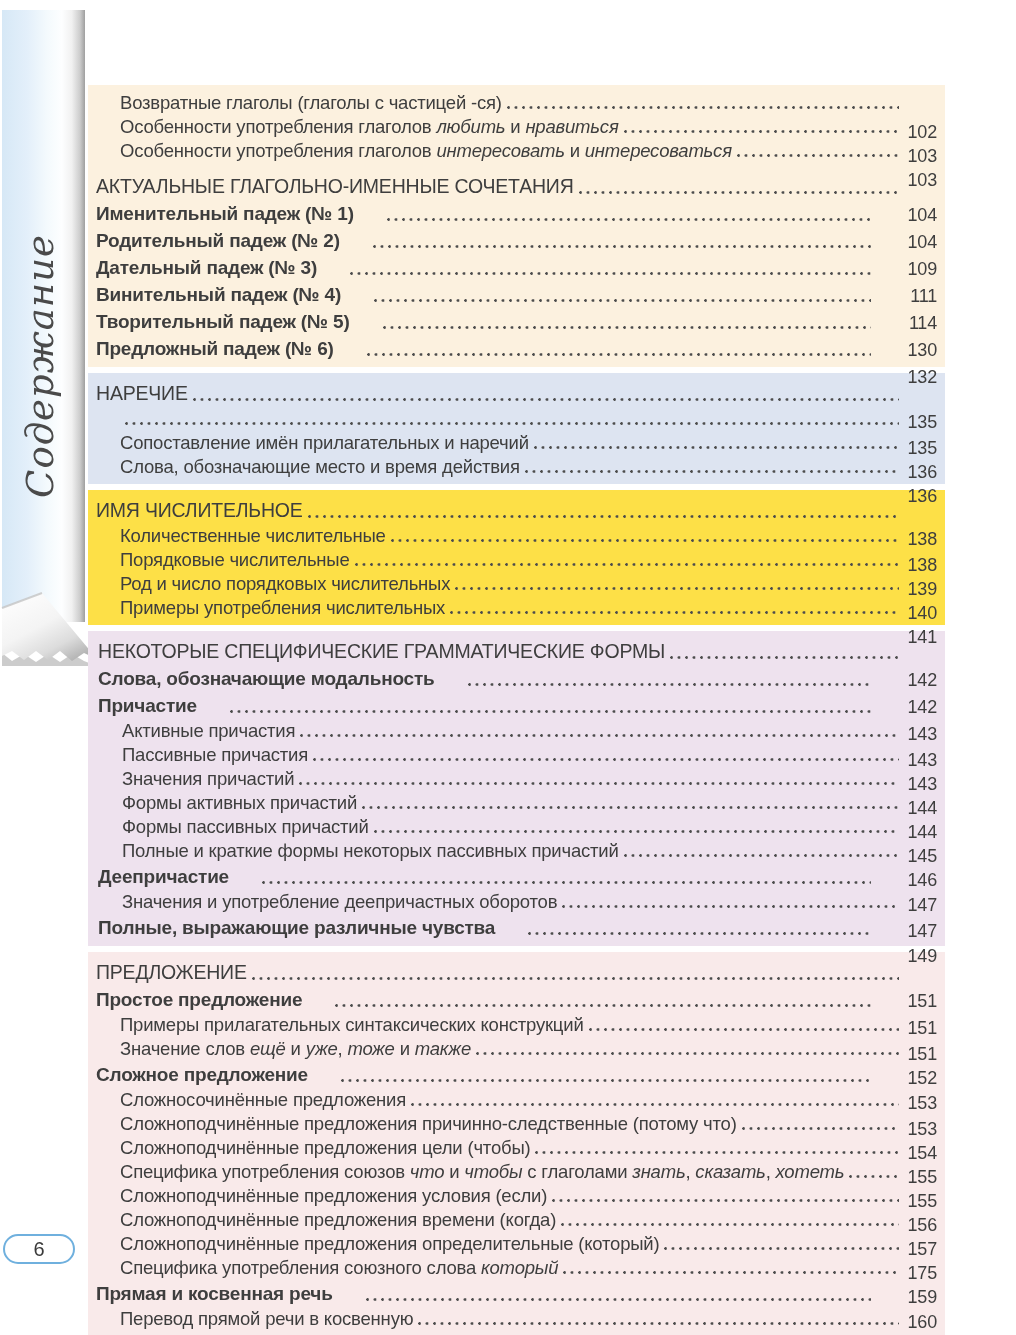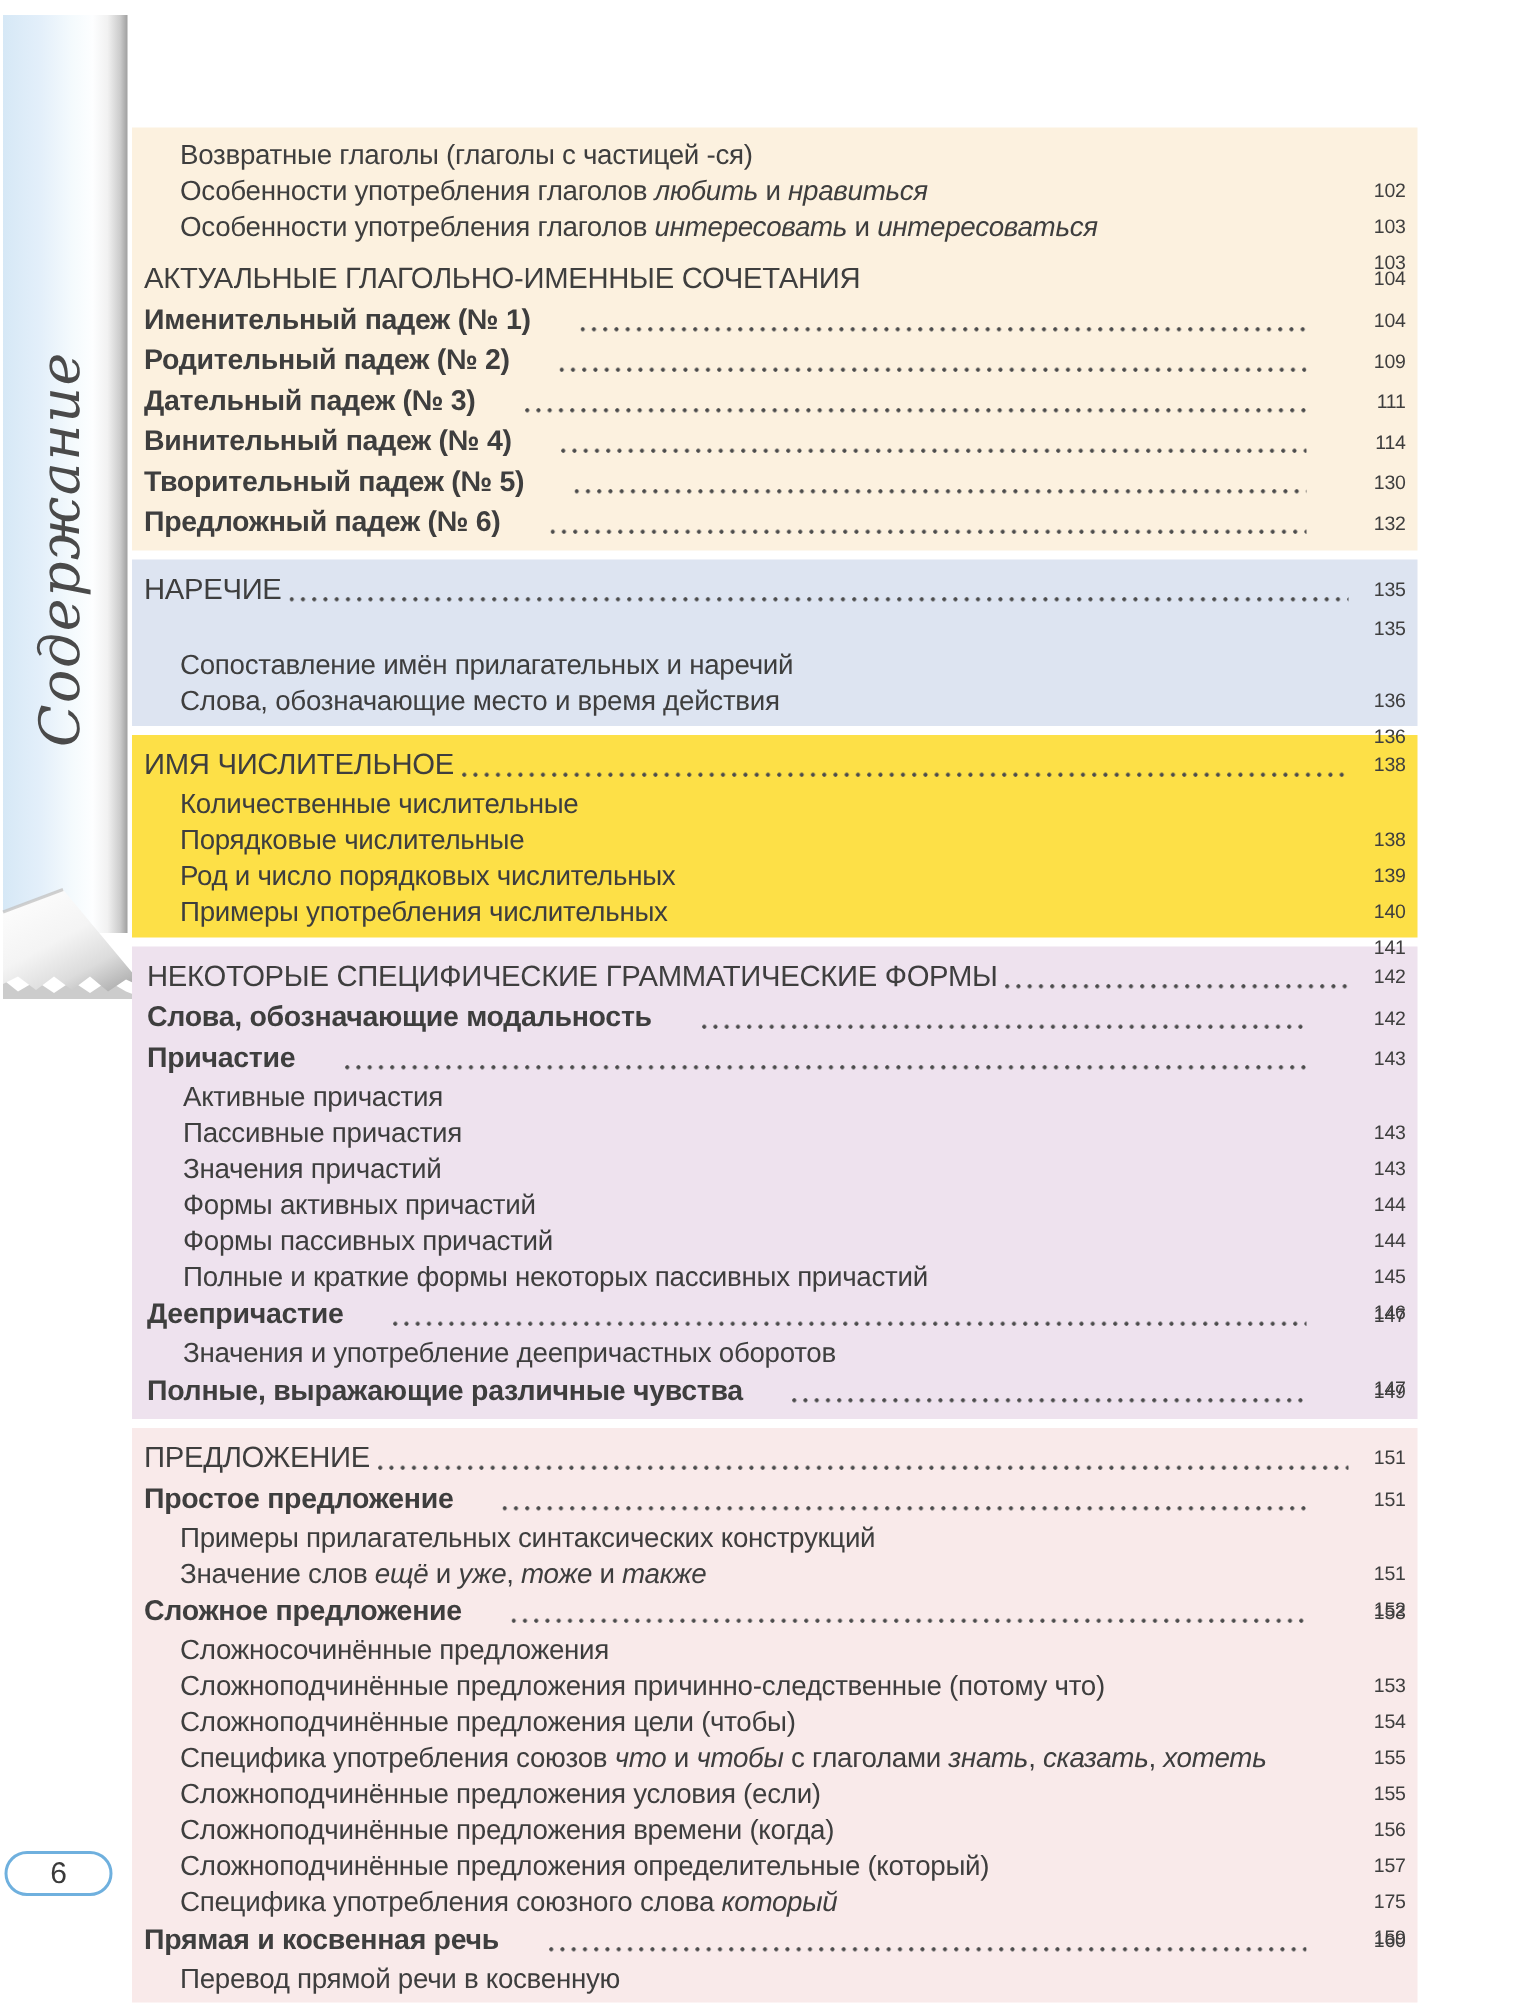--- a/index.html
+++ b/index.html
@@ -33,35 +33,35 @@
     border-radius:15px;
     display:flex;align-items:center;justify-content:center;
     font-size:20px;color:#3a3a3a;
   }
   
   .toc{position:absolute;left:88px;top:85px;width:857px;}
   .toc-section{padding:6px 8px 5px 8px;margin-bottom:6px;}
   .row{
     display:flex;white-space:nowrap;color:#3e3e3e;letter-spacing:-0.2px;
   }
-  .row.sub{height:24px;line-height:24px;font-size:18.5px;padding-left:24px;flex-direction:column;}
+  .row.sub{height:24px;line-height:24px;font-size:18.5px;padding-left:24px;}
   .row.bold{height:27px;line-height:27px;font-size:19px;font-weight:700;gap:28px;}
   .row.caps{height:28px;line-height:28px;font-size:19.5px;}
-  .row.gap-before{margin-top:9px;align-items:flex-end;}
+  .row.gap-before{margin-top:9px;}
   .row .label{flex:0 0 auto;}
   .row .label i{font-style:italic;}
   .row .dots{
     flex:1 1 auto;
     margin-left:5px;margin-right:2px;
     background-image:radial-gradient(circle at 1.5px 1.5px,#4c4c4c 1.15px,rgba(0,0,0,0) 1.55px);
     background-size:7.5px 3px;
     background-repeat:repeat-x;
     background-position:0 calc(100% - 6px);
   }
-  .row .pg{flex:0 0 auto;min-width:36px;text-align:right;font-weight:400;font-size:13px;}
+  .row .pg{flex:0 0 auto;min-width:36px;text-align:right;font-weight:400;font-size:18px;margin-top:29px;}
 </style>
 </head>
 <body>
 
 <div class="ribbon">
   <div class="ribbon-title">Содержание</div>
 </div>
 
 <svg class="ribbon-curl" viewBox="0 0 102 86" xmlns="http://www.w3.org/2000/svg">
   <defs>

